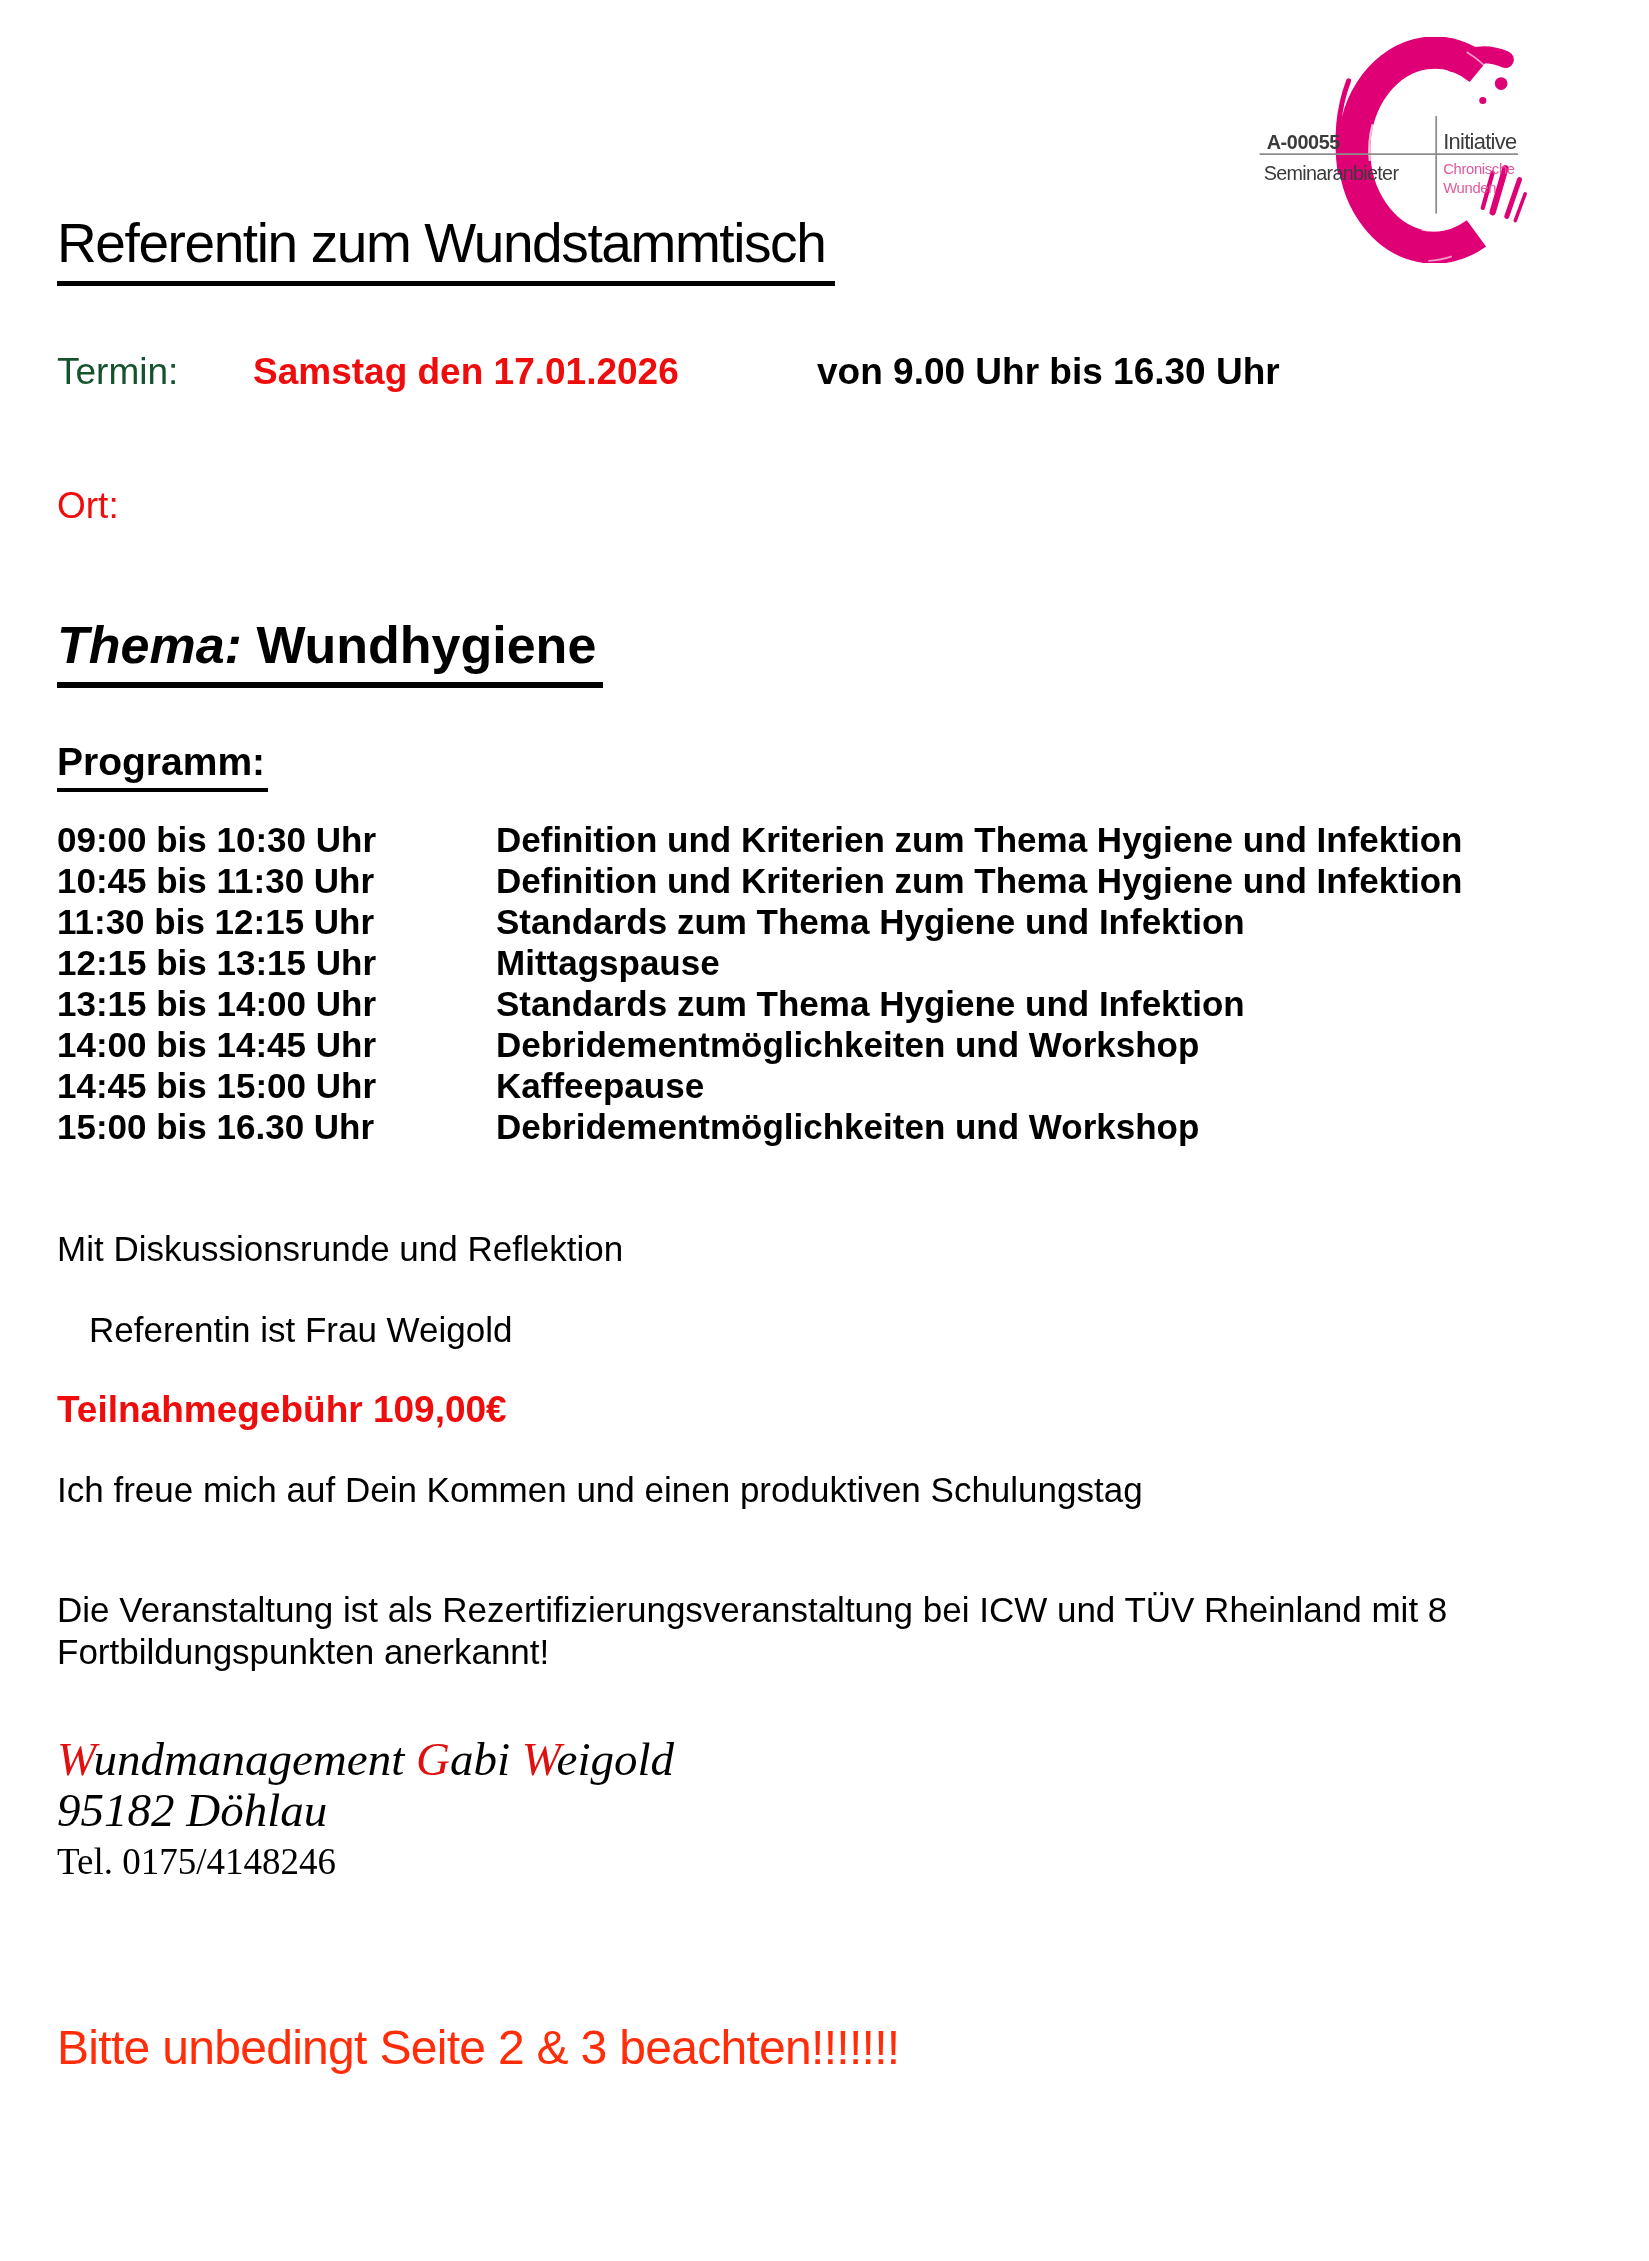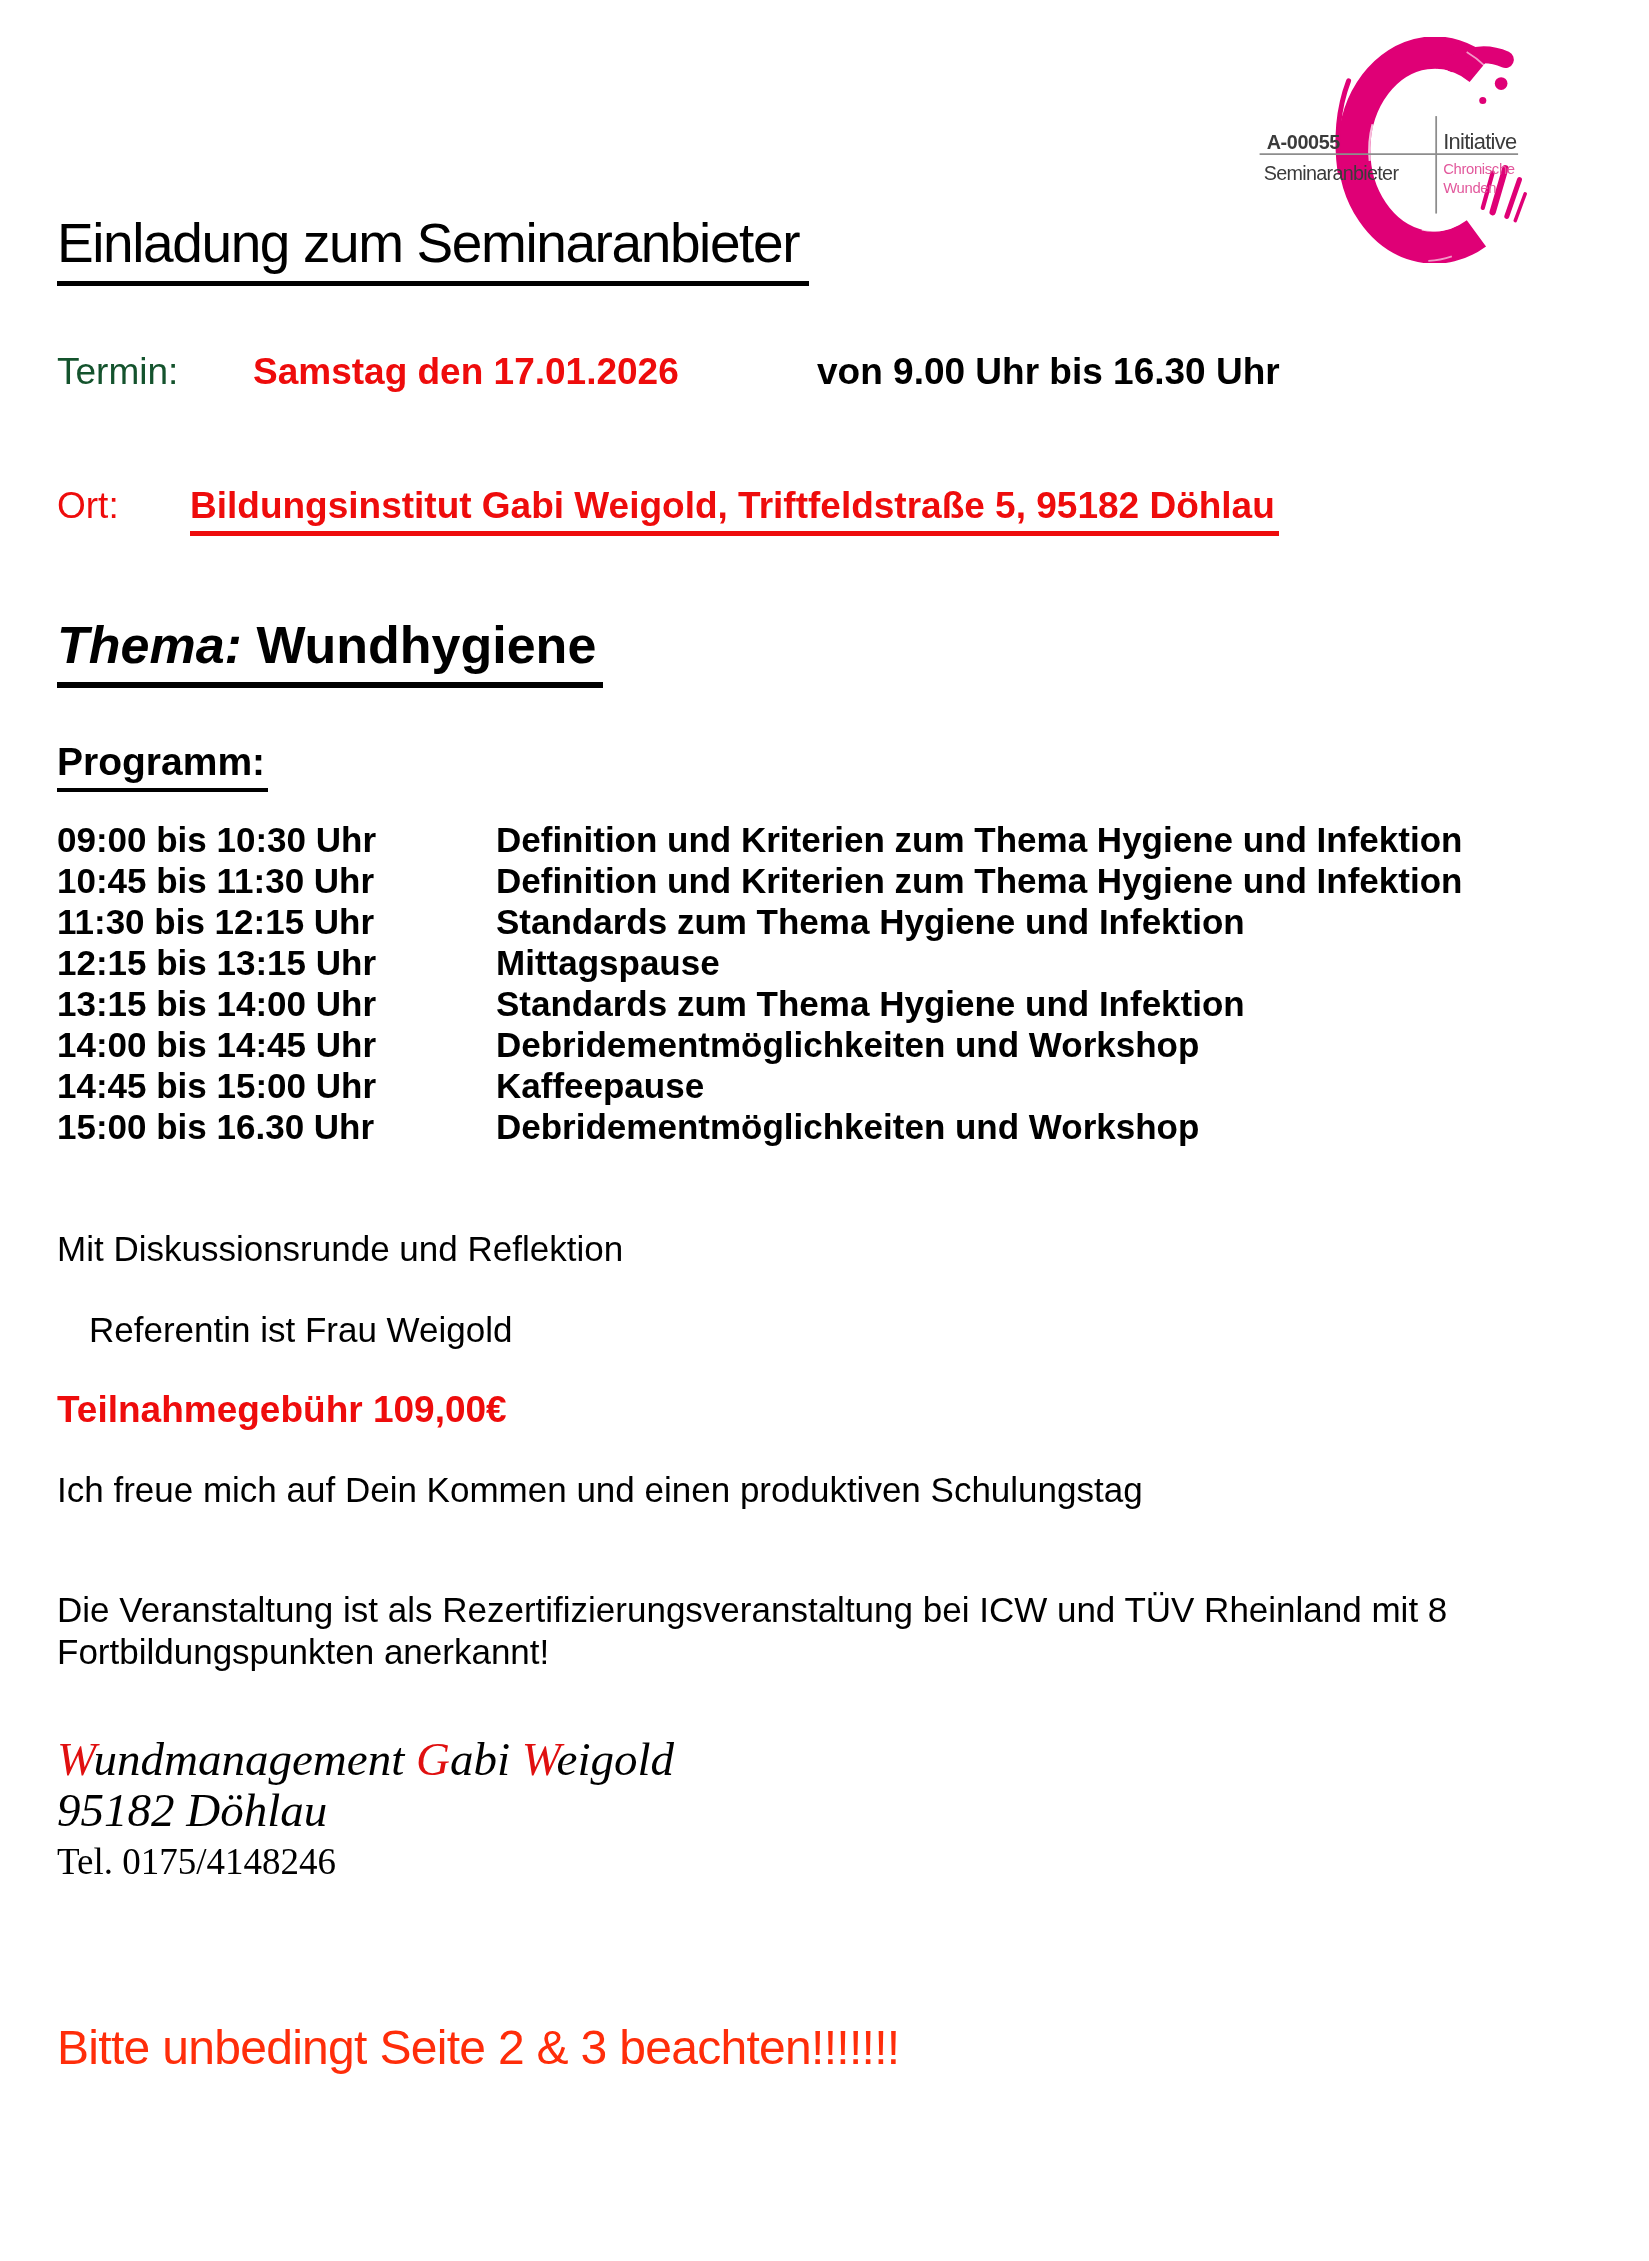--- a/index.html
+++ b/index.html
@@ -96,32 +96,31 @@
 
       <text x="12" y="158" font-size="28" font-weight="700" fill="#3b3b3b" letter-spacing="-0.5">A-00055</text>
       <text x="8" y="202" font-size="28" fill="#3b3b3b" letter-spacing="-1">Seminaranbieter</text>
       <text x="262" y="158" font-size="31" fill="#3b3b3b" letter-spacing="-1">Initiative</text>
       <text x="262" y="194" font-size="21" fill="#e2589c" letter-spacing="-0.5">Chronische</text>
       <text x="262" y="221" font-size="21" fill="#e2589c" letter-spacing="-0.5">Wunden</text>
     </svg>
   </div>
 
   <div class="abs title">
-    <span class="title-inner">Einladung zum Seminaranbieter</span>
+    <span class="title-inner">Referentin zum Wundstammtisch</span>
   </div>
 
   <div class="abs termin-row">
     <span class="termin-label">Termin:</span>
     <span class="termin-date">Samstag den 17.01.2026</span>
     <span class="termin-time">von 9.00 Uhr bis 16.30 Uhr</span>
   </div>
 
   <div class="abs ort-row">
     <span class="ort-label">Ort:</span>
-    <span class="ort-value">Bildungsinstitut Gabi Weigold, Triftfeldstraße 5, 95182 Döhlau</span>
   </div>
 
   <div class="abs thema">
     <span class="thema-inner">
       <span class="thema-label">Thema:</span>
       <span class="thema-value">Wundhygiene</span>
     </span>
   </div>
 
   <div class="abs programm">

